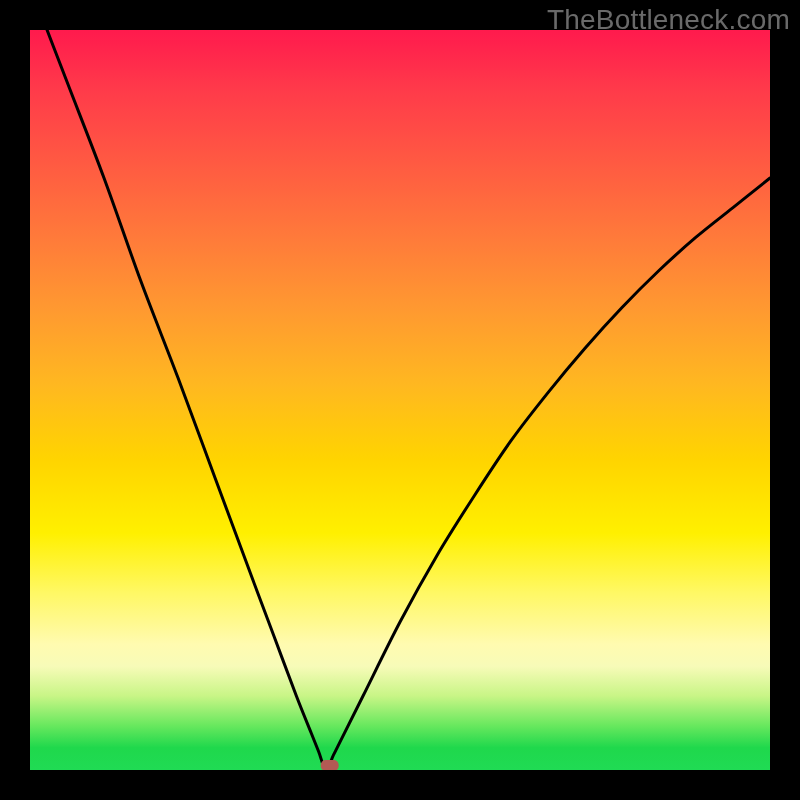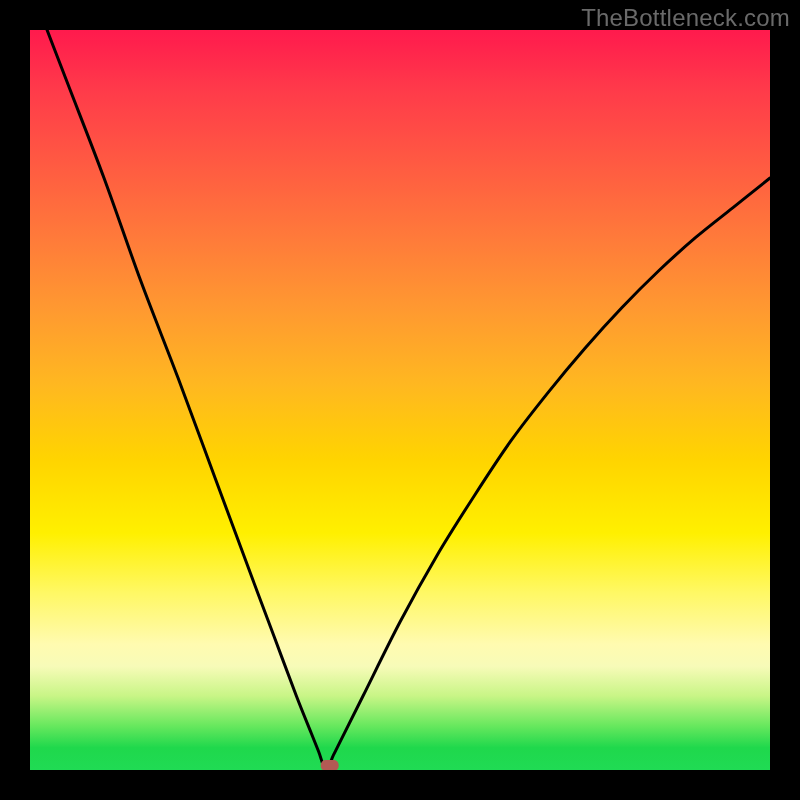--- a/index.html
+++ b/index.html
@@ -42,21 +42,21 @@
       #68e85e 94%,
       #1fd84c 97%,
       #20db54 100%
     );
   }
   .watermark {
     position: absolute;
     top: 4px;
     right: 10px;
     color: #6a6a6a;
-    font-size: 24px;
+    font-size: 28px;
     font-weight: 500;
     letter-spacing: 0.2px;
     pointer-events: none;
   }
   svg.curve {
     position: absolute;
     left: 0;
     top: 0;
     width: 740px;
     height: 740px;

